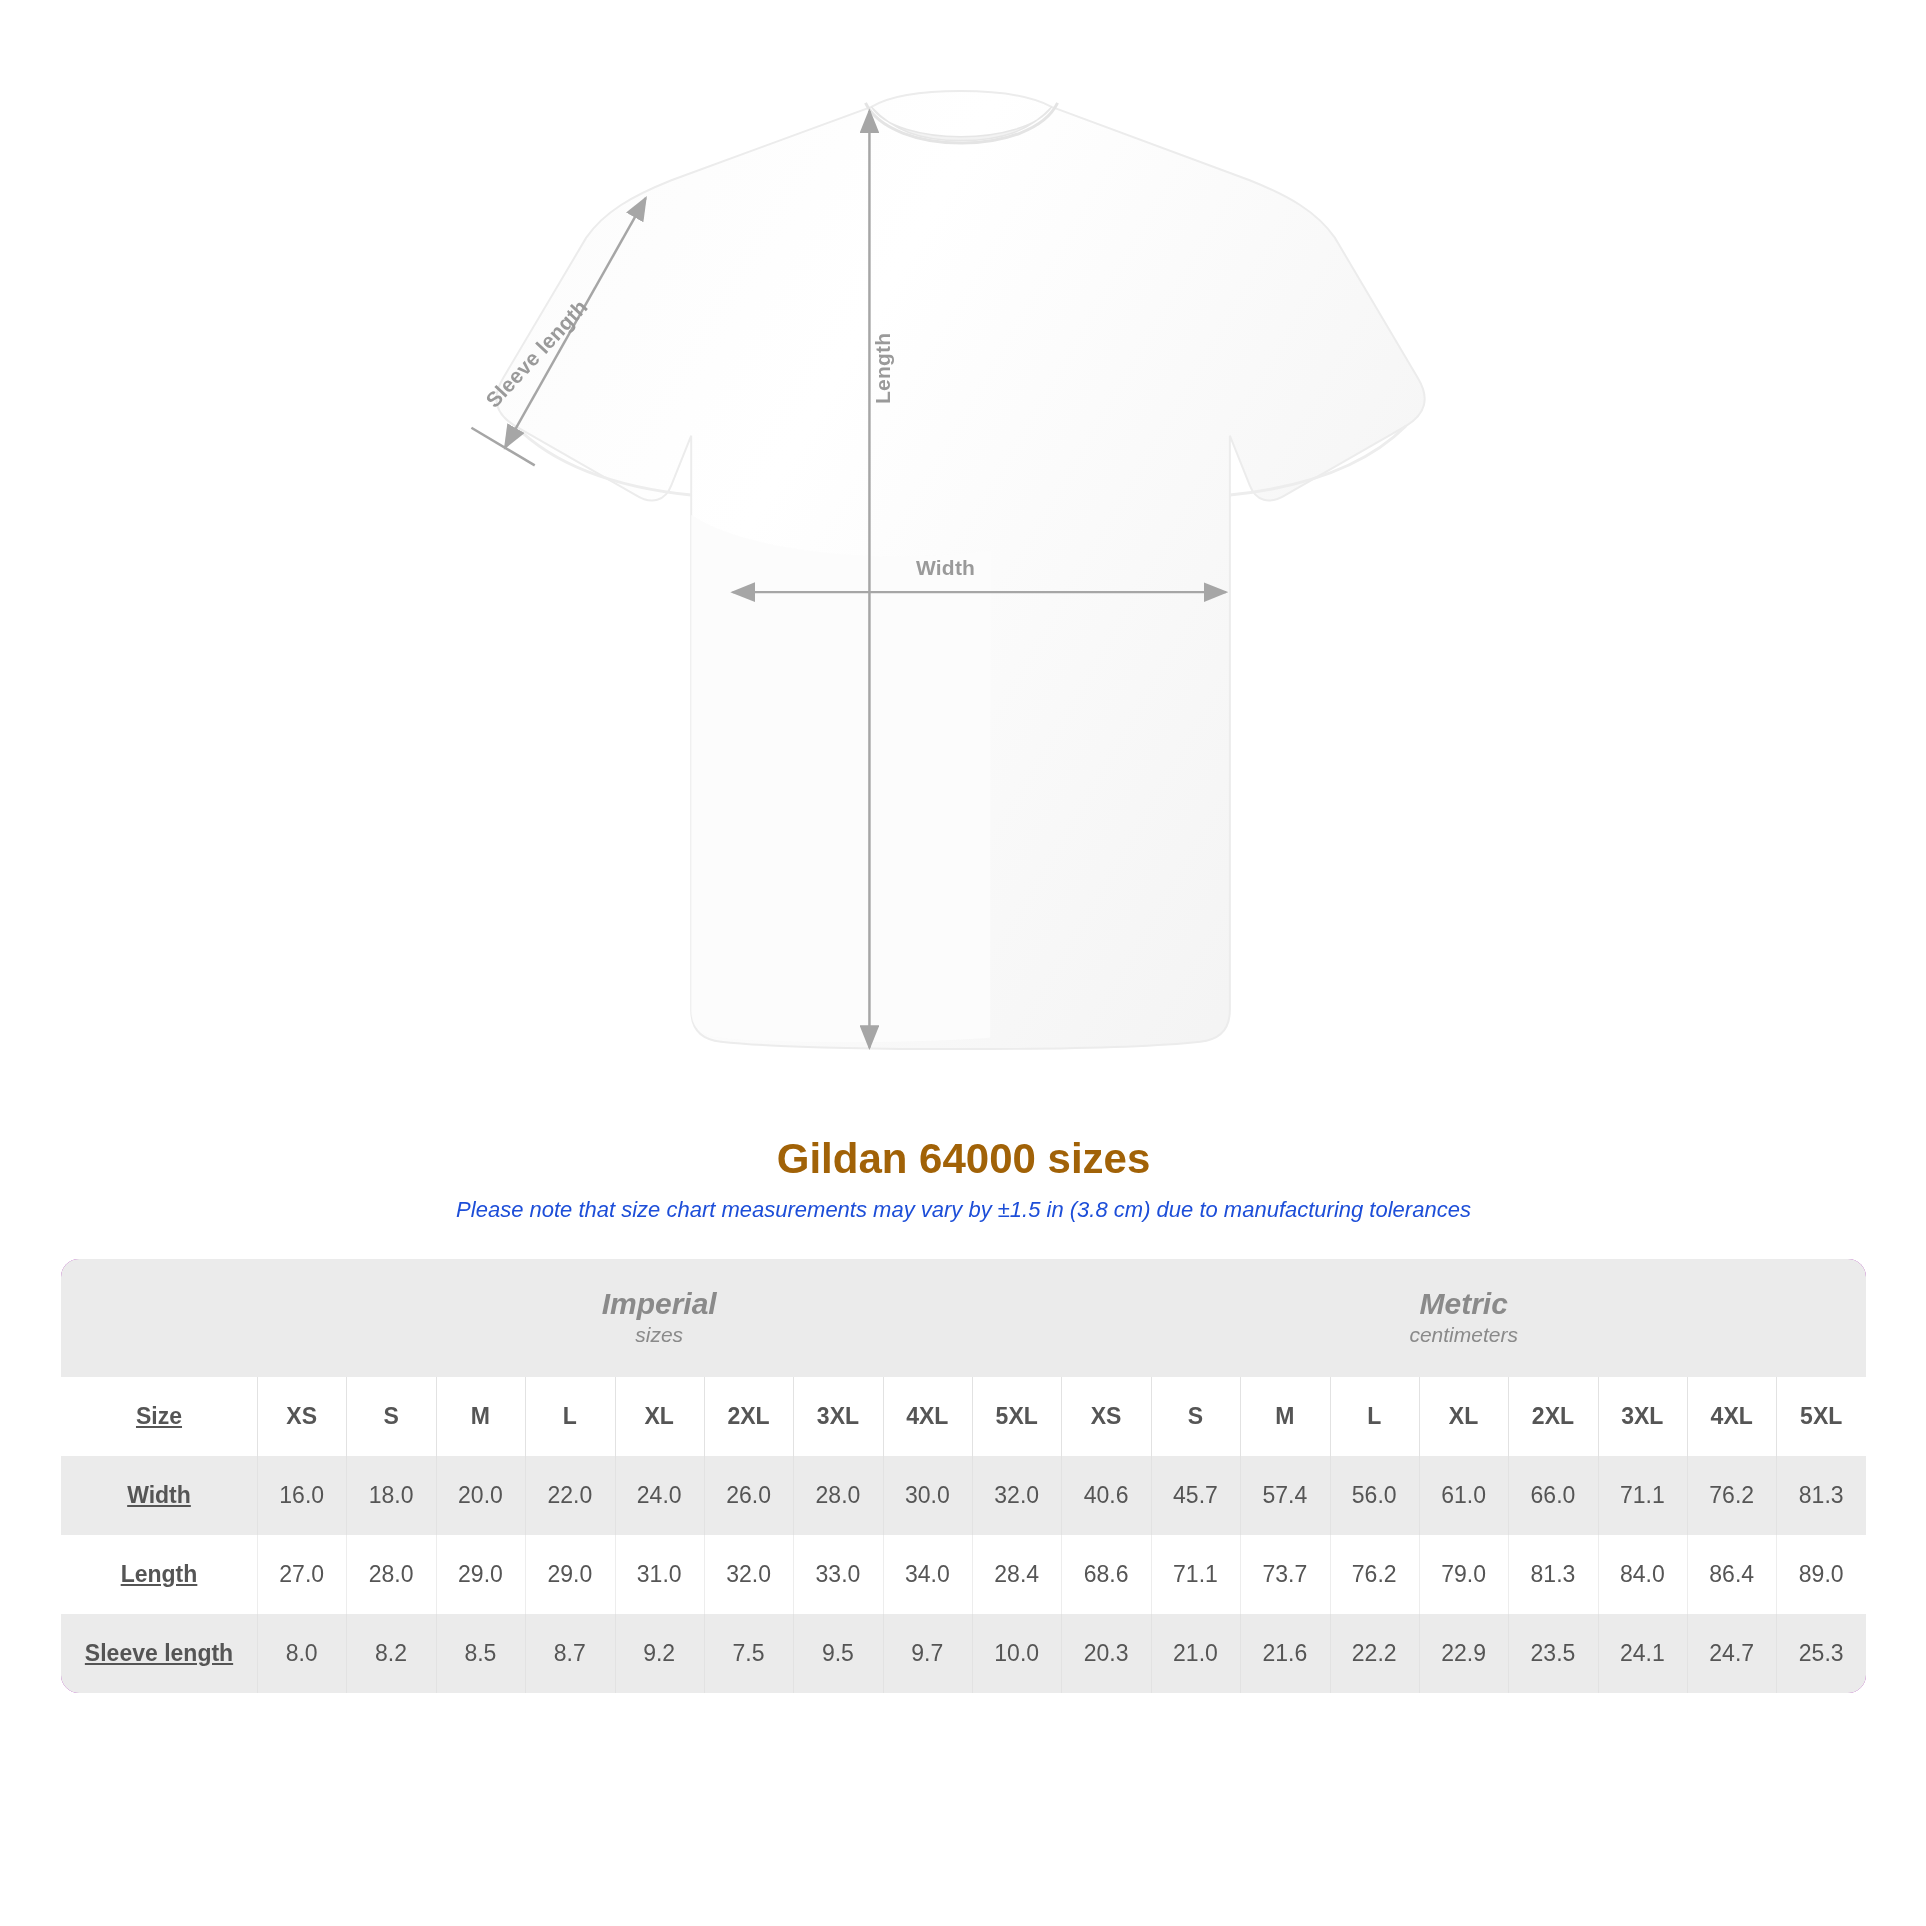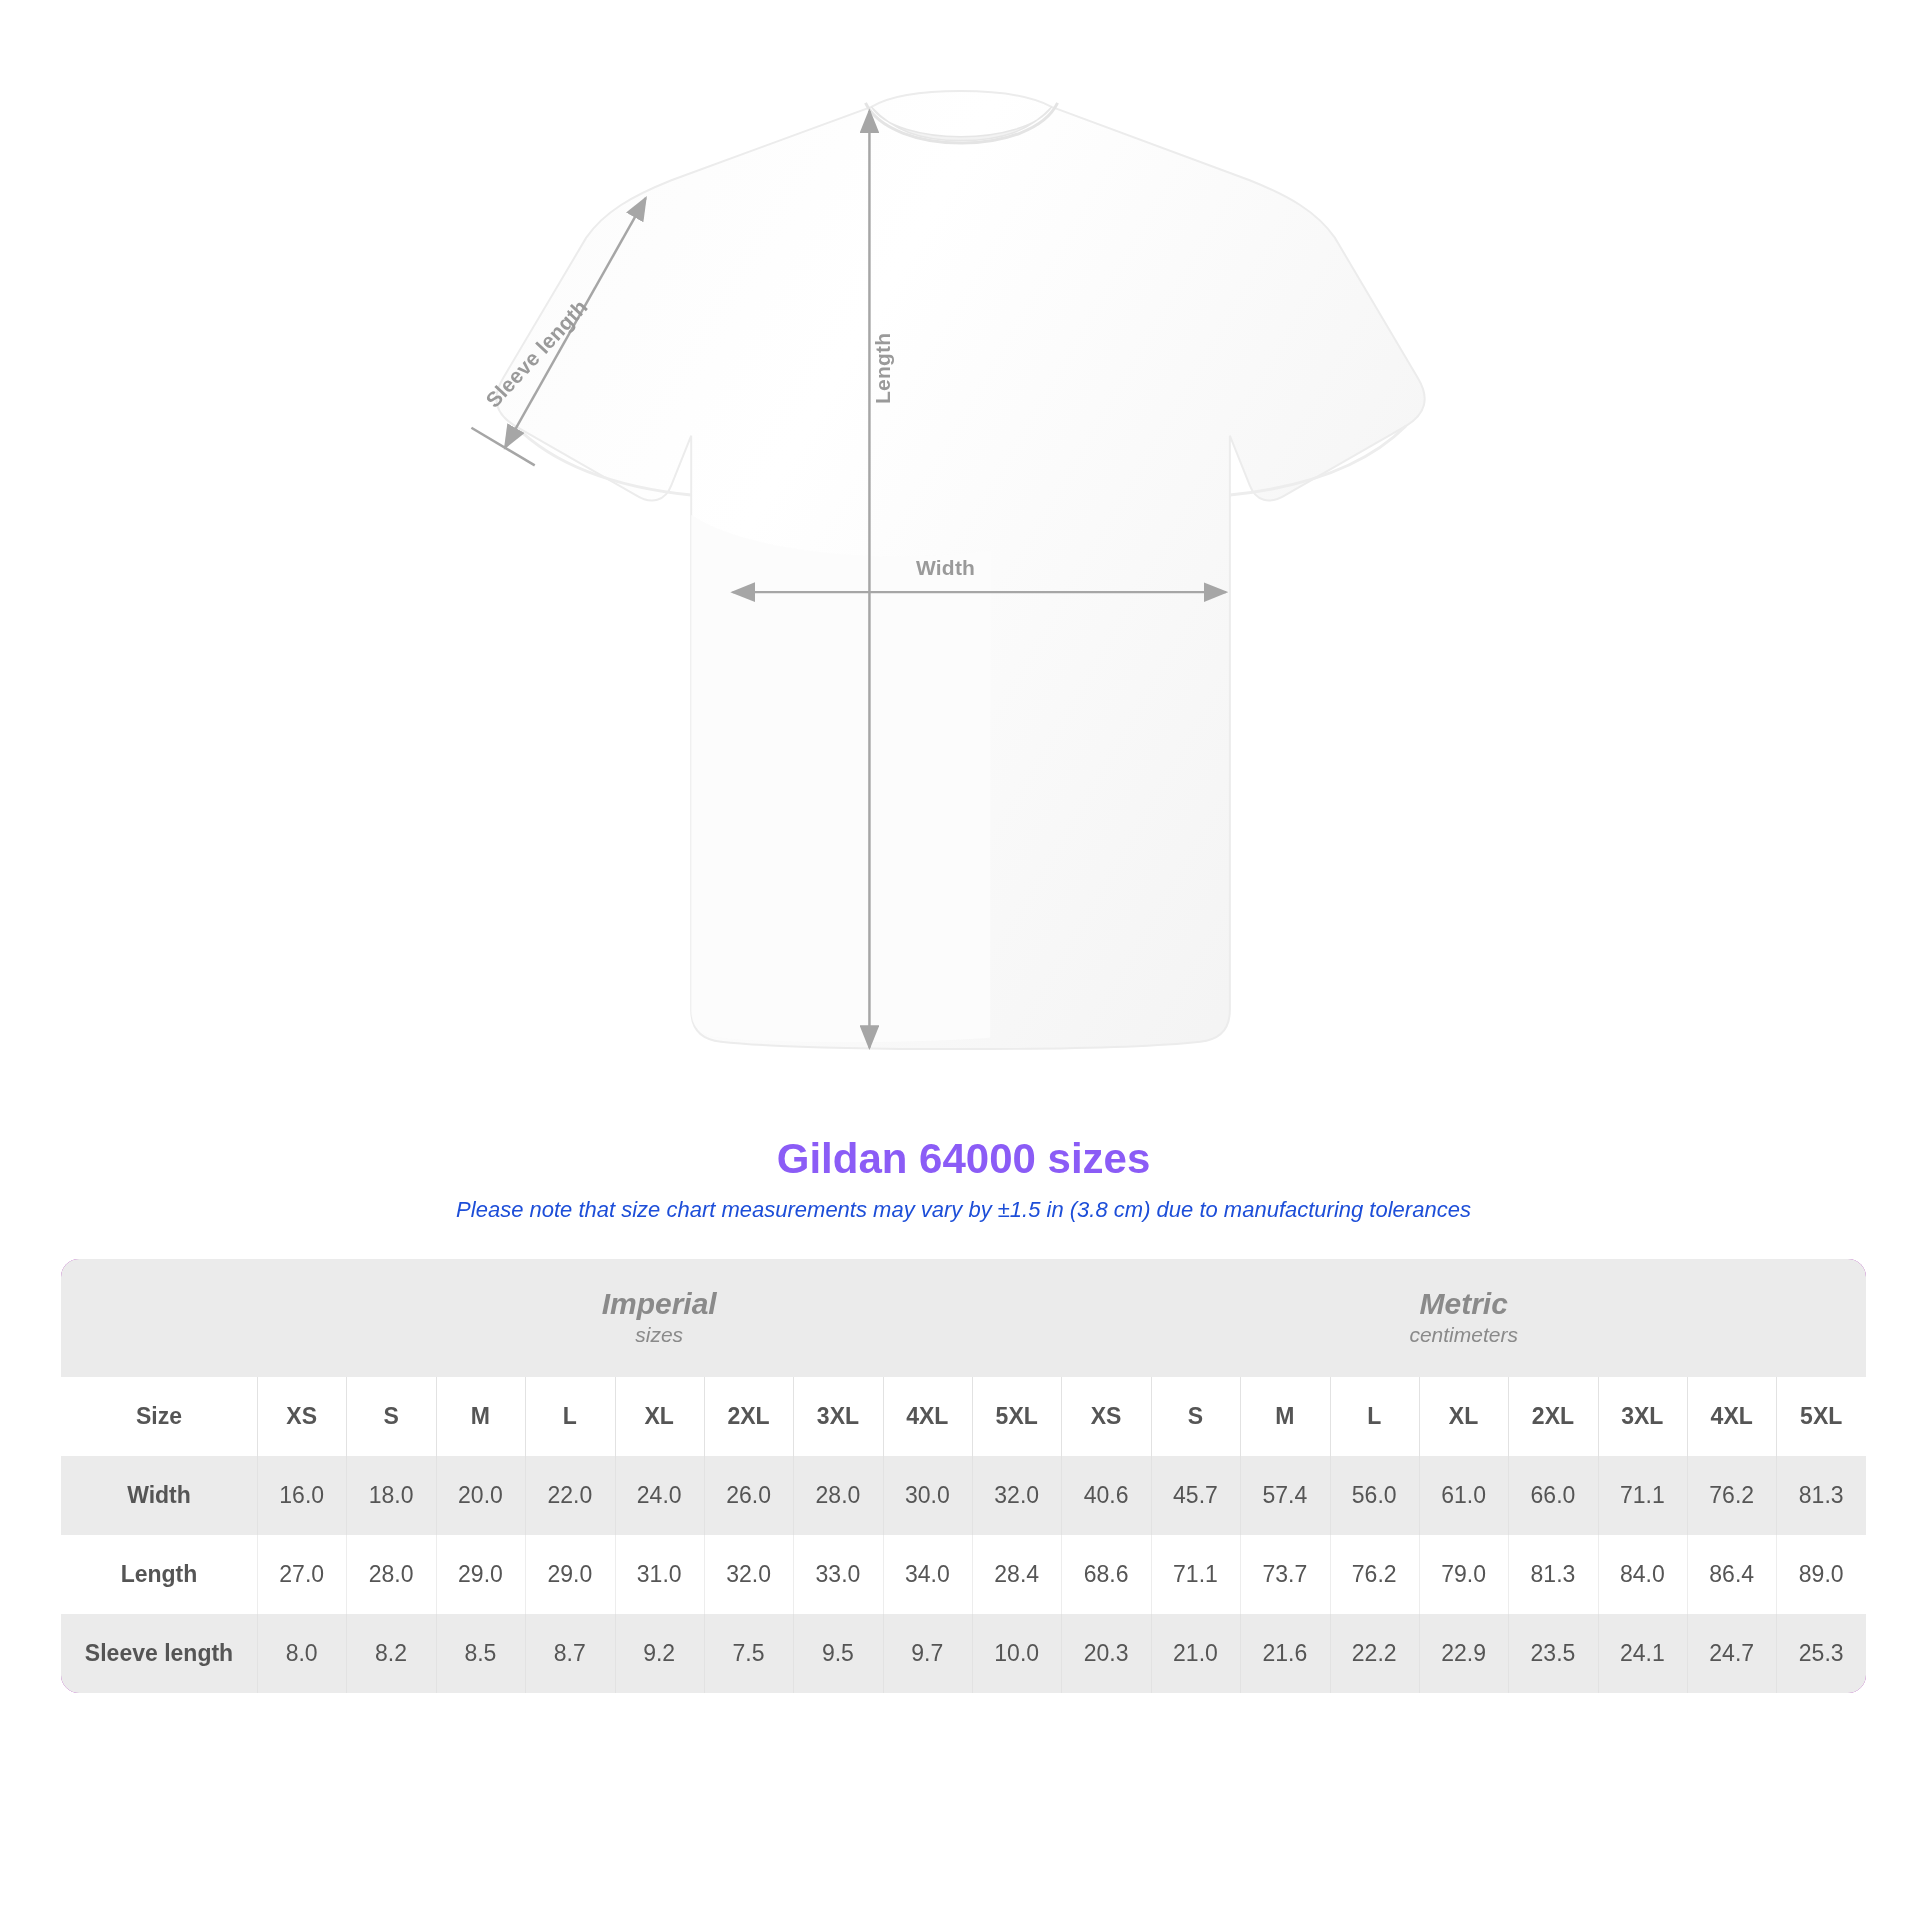--- a/index.html
+++ b/index.html
@@ -50,21 +50,21 @@
   }
 
   
   .title-block {
     text-align: center;
     margin-top: 26px;
   }
   .chart-title {
     font-size: 42px;
     font-weight: bold;
-    color: #8b5cf6;
+    color: #a16207;
     margin: 0 0 14px 0;
   }
   .chart-note {
     font-size: 22px;
     font-style: italic;
     color: #1d4ed8;
     margin: 0;
   }
 
   
@@ -115,20 +115,21 @@
     font-size: 24px;
     color: #555555;
   }
   .row-grey td { background: #ebebeb; }
   .row-white td { background: #ffffff; }
   td.rowlabel {
     font-weight: bold;
     color: #4d4d4d;
     width: 196px;
     font-size: 24px;
+    text-decoration: underline;
   }
   .cell-sep { box-shadow: inset 1px 0 0 #e2e2e2; }
   .row-white td.cell-sep { box-shadow: inset 1px 0 0 #ededed; }
 </style>
 </head>
 <body>
 
 <div class="page">
 
   <div class="shirt-area">

